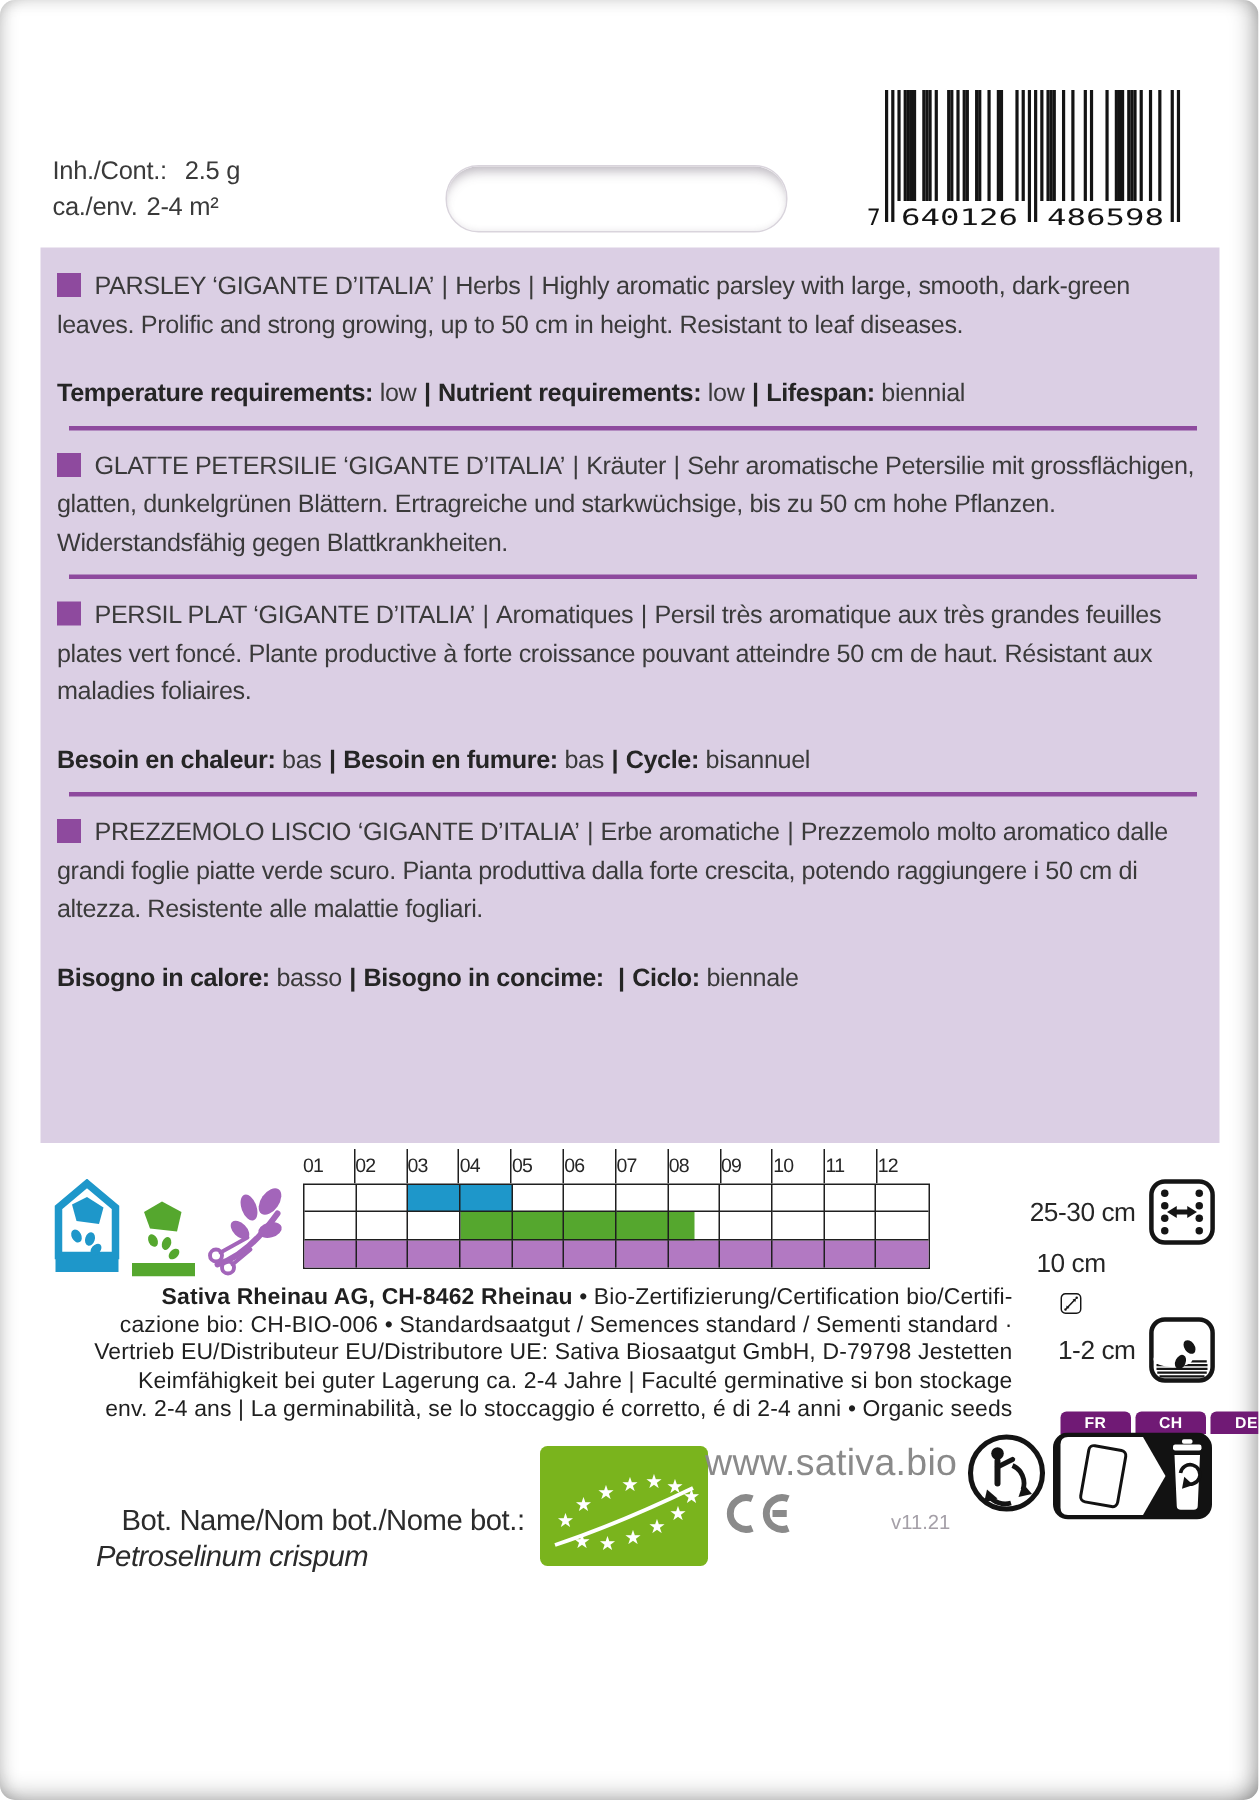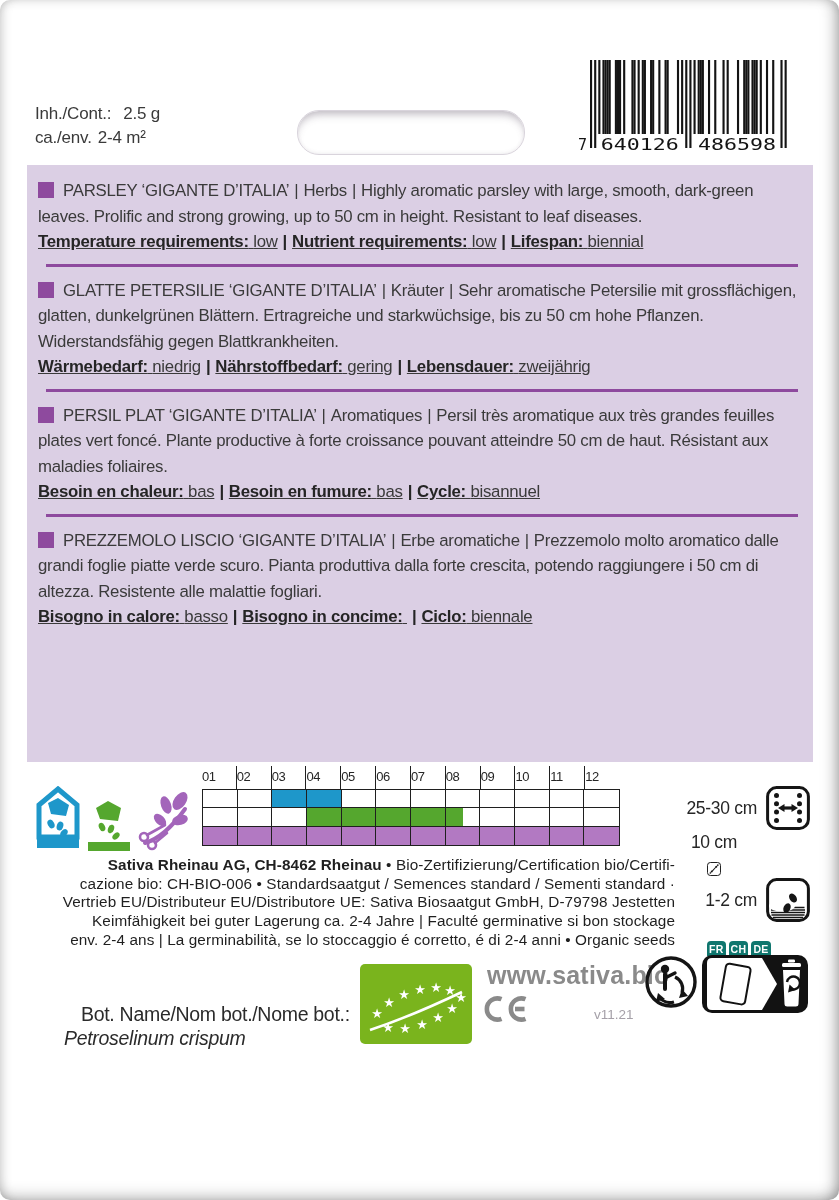--- a/index.html
+++ b/index.html
@@ -21,21 +21,21 @@
     box-shadow: inset 0 7px 8px -4px rgba(92,82,100,.42), inset 0 -2px 4px -2px rgba(92,82,100,.15);}
   
   .barcode{position:absolute;left:574px;top:60px;}
   
   .lang-band{position:absolute;left:27px;top:165px;width:786px;height:597px;background:var(--lavender,#dbcfe4);
     box-sizing:border-box;padding:13px 7px 0 11px;color:#3a3a3a;}
   .lang-block{font-size:16.8px;line-height:25.5px;letter-spacing:-0.25px;}
   .lang-block .desc{margin:0;}
   .bullet{display:inline-block;width:16px;height:16px;background:var(--purple-accent,#8e4a9e);margin-right:9px;vertical-align:-2px;}
   .pipe{margin:0 5px;}
-  .spec{margin-top:0;text-decoration:underline;}
+  .spec{margin-top:20px;}
   .spec b{color:#252525;}
   .spec .pipe{font-weight:bold;}
   .divider{height:3px;background:var(--purple-accent,#8e4a9e);margin:9px 8px 11px 8px;}
   
   .cal-grid{position:absolute;left:202px;top:766px;width:418px;}
   .cal-header{display:grid;grid-template-columns:repeat(12,1fr);height:23px;}
   .cal-header span{font-size:13px;line-height:22px;text-align:left;color:#262626;border-right:1.6px solid #1f1f1f;letter-spacing:-0.5px;}
   .cal-header span:last-child{border-right:none;}
   .cal-rows{position:relative;height:57px;border:1.8px solid #1f1f1f;box-sizing:border-box;background:#fff;}
   .cal-bar{position:absolute;}
@@ -54,27 +54,27 @@
   .spacing-row{position:absolute;left:618px;width:192px;height:44px;display:flex;align-items:center;justify-content:flex-end;gap:9px;
     font-size:17.5px;color:#262626;letter-spacing:-0.3px;text-align:center;}
   .sp-1{top:786px;} .sp-2{top:832px;flex-direction:column;} .sp-3{top:878px;}
   
   .company{position:absolute;left:35px;top:856px;width:640px;font-size:15.3px;line-height:18.7px;color:#1f1f1f;letter-spacing:0.1px;text-align:right;}
   .company .c-line{white-space:nowrap;}
   
   .bot-label{position:absolute;left:64px;top:1003px;font-size:19.5px;color:#2b2b2b;letter-spacing:-0.3px;margin-left:17px;}
   .bot-name{position:absolute;left:64px;top:1027px;font-size:19.5px;font-style:italic;color:#2b2b2b;letter-spacing:-0.3px;}
   .eu-logo{position:absolute;left:360px;top:964px;}
-  .website{position:absolute;left:487px;top:961px;font-size:25px;font-weight:bold;color:var(--gray-label,#8a8a8a);letter-spacing:0.2px;}
+  .website{position:absolute;left:470px;top:961px;font-size:25px;font-weight:normal;color:var(--gray-label,#8a8a8a);letter-spacing:0.2px;}
   .ce-mark{position:absolute;left:481px;top:994px;}
   .version{position:absolute;left:594px;top:1007px;font-size:13.5px;color:#a5a0a8;}
   .triman{position:absolute;left:644px;top:953px;}
   .disposal{position:absolute;left:702px;top:941px;width:106px;}
   .disposal-tabs{display:flex;gap:3px;padding-left:5px;}
-  .disposal-tabs span{background:#0f766e;color:#fff;font-size:10.5px;font-weight:bold;padding:2px 2px 1px;border-radius:4px 4px 0 0;letter-spacing:.3px;}
+  .disposal-tabs span{background:#701a75;color:#fff;font-size:10.5px;font-weight:bold;padding:2px 16px 1px;border-radius:4px 4px 0 0;letter-spacing:.3px;}
   .disposal-box{margin-top:-1px;line-height:0;}
 </style>
 </head>
 <body>
 
 <div class="packet">
 
   <div class="top-info">
     <div>
       <span>Inh./Cont.:</span><span class="val">2.5 g</span>
@@ -147,23 +147,20 @@
         <b>Temperature requirements:</b> <span>low</span><b class="pipe">|</b><b>Nutrient requirements:</b> <span>low</span><b class="pipe">|</b><b>Lifespan:</b> <span>biennial</span>
       </div>
     </div>
 
     <div class="divider"></div>
 
     <div class="lang-block">
       <p class="desc">
         <span class="bullet"></span><span>GLATTE PETERSILIE ‘GIGANTE D’ITALIA’</span><span class="pipe">|</span><span>Kräuter</span><span class="pipe">|</span><span>Sehr aromatische Petersilie mit grossflächigen, glatten, dunkelgrünen Blättern. Ertragreiche und starkwüchsige, bis zu 50 cm hohe Pflanzen. Widerstandsfähig gegen Blattkrankheiten.</span>
       </p>
-      <div class="spec">
-        <b>Wärmebedarf:</b> <span>niedrig</span><b class="pipe">|</b><b>Nährstoffbedarf:</b> <span>gering</span><b class="pipe">|</b><b>Lebensdauer:</b> <span>zweijährig</span>
-      </div>
     </div>
 
     <div class="divider"></div>
 
     <div class="lang-block">
       <p class="desc">
         <span class="bullet"></span><span>PERSIL PLAT ‘GIGANTE D’ITALIA’</span><span class="pipe">|</span><span>Aromatiques</span><span class="pipe">|</span><span>Persil très aromatique aux très grandes feuilles plates vert foncé. Plante productive à forte croissance pouvant atteindre 50 cm de haut. Résistant aux maladies foliaires.</span>
       </p>
       <div class="spec">
         <b>Besoin en chaleur:</b> <span>bas</span><b class="pipe">|</b><b>Besoin en fumure:</b> <span>bas</span><b class="pipe">|</b><b>Cycle:</b> <span>bisannuel</span>

